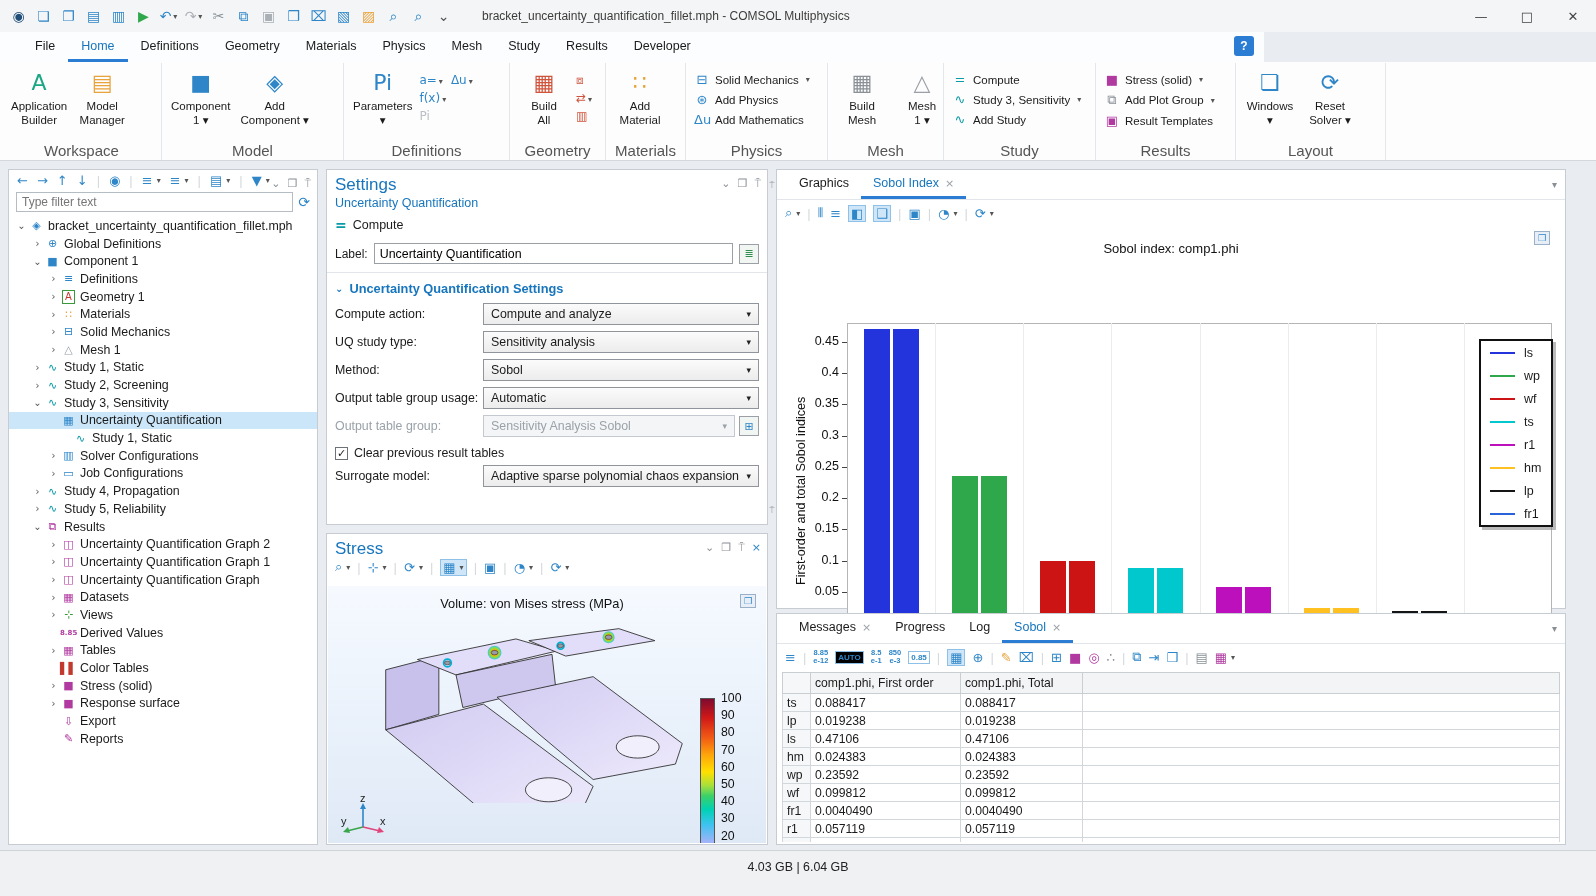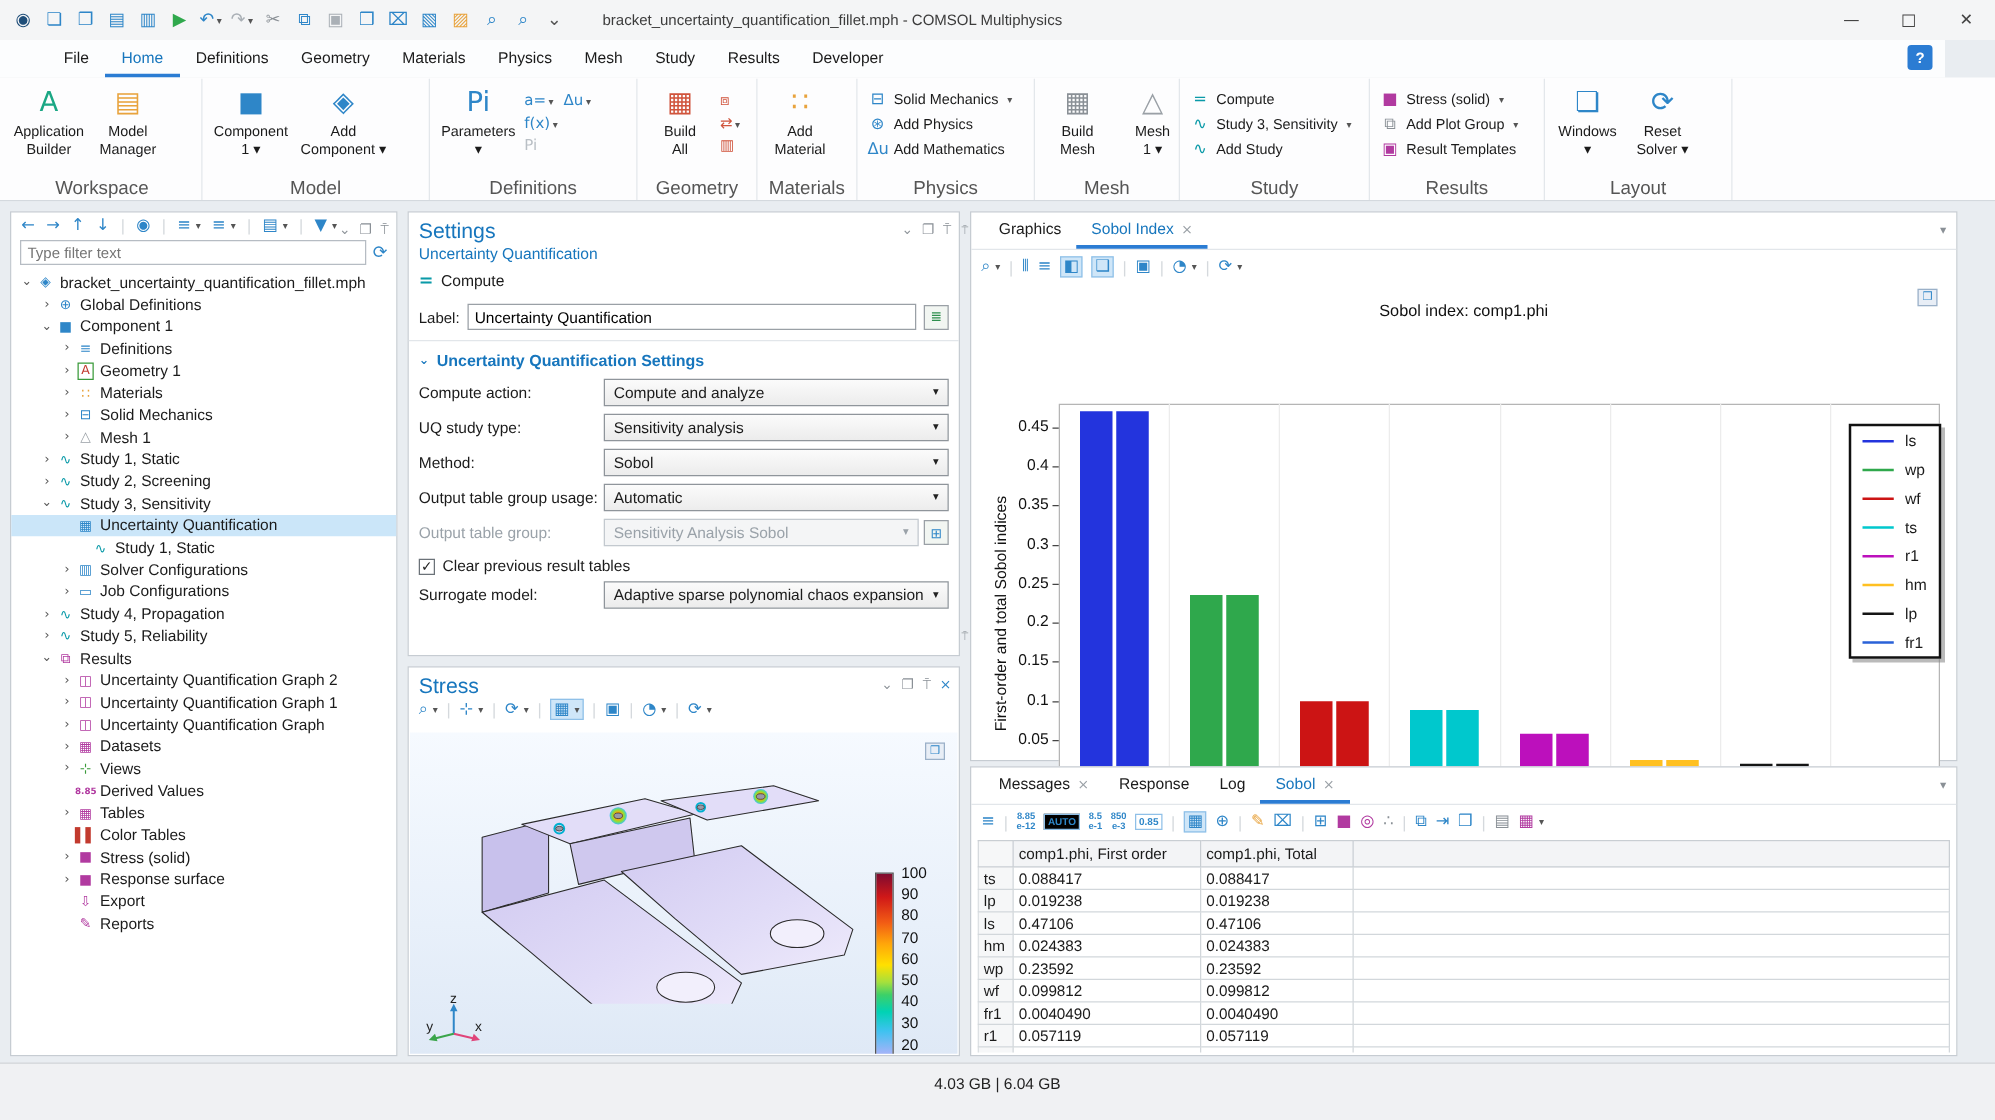--- a/index.html
+++ b/index.html
@@ -10,22 +10,22 @@
   .dd{font-size:8px;color:#555;margin-left:2px;font-family:"DejaVu Sans",sans-serif}
   
   #titlebar{position:absolute;left:0;top:0;width:1596px;height:32px;background:#f4f5f6;
             display:flex;align-items:center;padding-left:6px}
   #qat{display:flex;align-items:center}
   #qat .qbtn{height:26px;min-width:25px;display:flex;align-items:center;justify-content:center;font-size:14px}
   #title-text{margin-left:26px;color:#3c3c3c;font-size:12px}
   #win-controls{margin-left:auto;display:flex;height:32px}
   .win-btn{width:46px;height:32px;display:flex;align-items:center;justify-content:center;color:#444;font-size:13px}
   
-  #menubar{position:absolute;left:0;top:32px;width:1556px;height:30px;background:#fcfdfe;display:flex;
-           align-items:stretch;padding-left:38px}
+  #menubar{position:absolute;left:0;top:32px;width:1264px;height:30px;background:#fcfdfe;display:flex;
+           align-items:stretch;padding-left:22px}
   .mtab{padding:7px 13px 4px;font-size:12.5px;color:#1b1b1b;border-bottom:3px solid transparent}
   .mtab.active{color:#1776bd;border-bottom-color:#2b7cd3}
   #help-btn{margin-left:auto;margin-right:10px;margin-top:4px;width:20px;height:20px;background:#2b7cd3;
             color:#fff;border-radius:3px;display:flex;align-items:center;justify-content:center;font-weight:bold}
   
   #ribbon{position:absolute;left:0;top:62px;width:1596px;height:99px;background:#fdfdfe;
           border-bottom:1px solid #d4d9de;display:flex;padding:1px 2px 0}
   .rgroup{position:relative;border-right:1px solid #e3e7eb;padding:2px 4px 16px;flex:0 0 auto}
   .rgroup-label{position:absolute;bottom:1px;left:0;right:0;text-align:center;color:#555;font-size:15px}
   .rgroup-items{display:flex;height:80px}
@@ -626,20 +626,21 @@
       <span class="sep">|</span>
       <span class="tbtn ic active">▦<span class="dd">▾</span></span>
       <span class="sep">|</span>
       <span class="tbtn ic">▣</span>
       <span class="sep">|</span>
       <span class="tbtn ic">◔<span class="dd">▾</span></span>
       <span class="sep">|</span>
       <span class="tbtn ic">⟳<span class="dd">▾</span></span>
     </div>
   <div id="stress-plot">
+    <div id="stress-title">Volume: von Mises stress (MPa)</div>
     <div class="copy-chip ic" style="right:10px;top:8px">❒</div>
     <svg width="360" height="185" viewBox="0 0 420 215" style="position:absolute;left:8px;top:32px">
       <defs>
         <radialGradient id="hot1">
             <stop offset="0%" stop-color="#cc1414"></stop>
             <stop offset="40%" stop-color="#ffa60a"></stop>
             <stop offset="70%" stop-color="#8ae03c"></stop>
             <stop offset="100%" stop-color="#3ec2f0"></stop>
           </radialGradient>
         <linearGradient id="armg" x1="0" y1="0" x2="1" y2="1">
@@ -829,21 +830,21 @@
     </div>
 </div>
 
 <div class="panel" id="messages-panel" style="left:776px;top:613px;width:790px;height:232px">
   <div class="tabbar" id="messages-tabs">
     <div class="vtab">
         <span>Messages</span>
         <span class="x ic">×</span>
       </div>
       <div class="vtab">
-        <span>Response</span>
+        <span>Progress</span>
       </div>
       <div class="vtab">
         <span>Log</span>
       </div>
       <div class="vtab active">
         <span>Sobol</span>
         <span class="x ic">×</span>
       </div>
       <span class="tab-caret ic">▾</span>
   </div>

